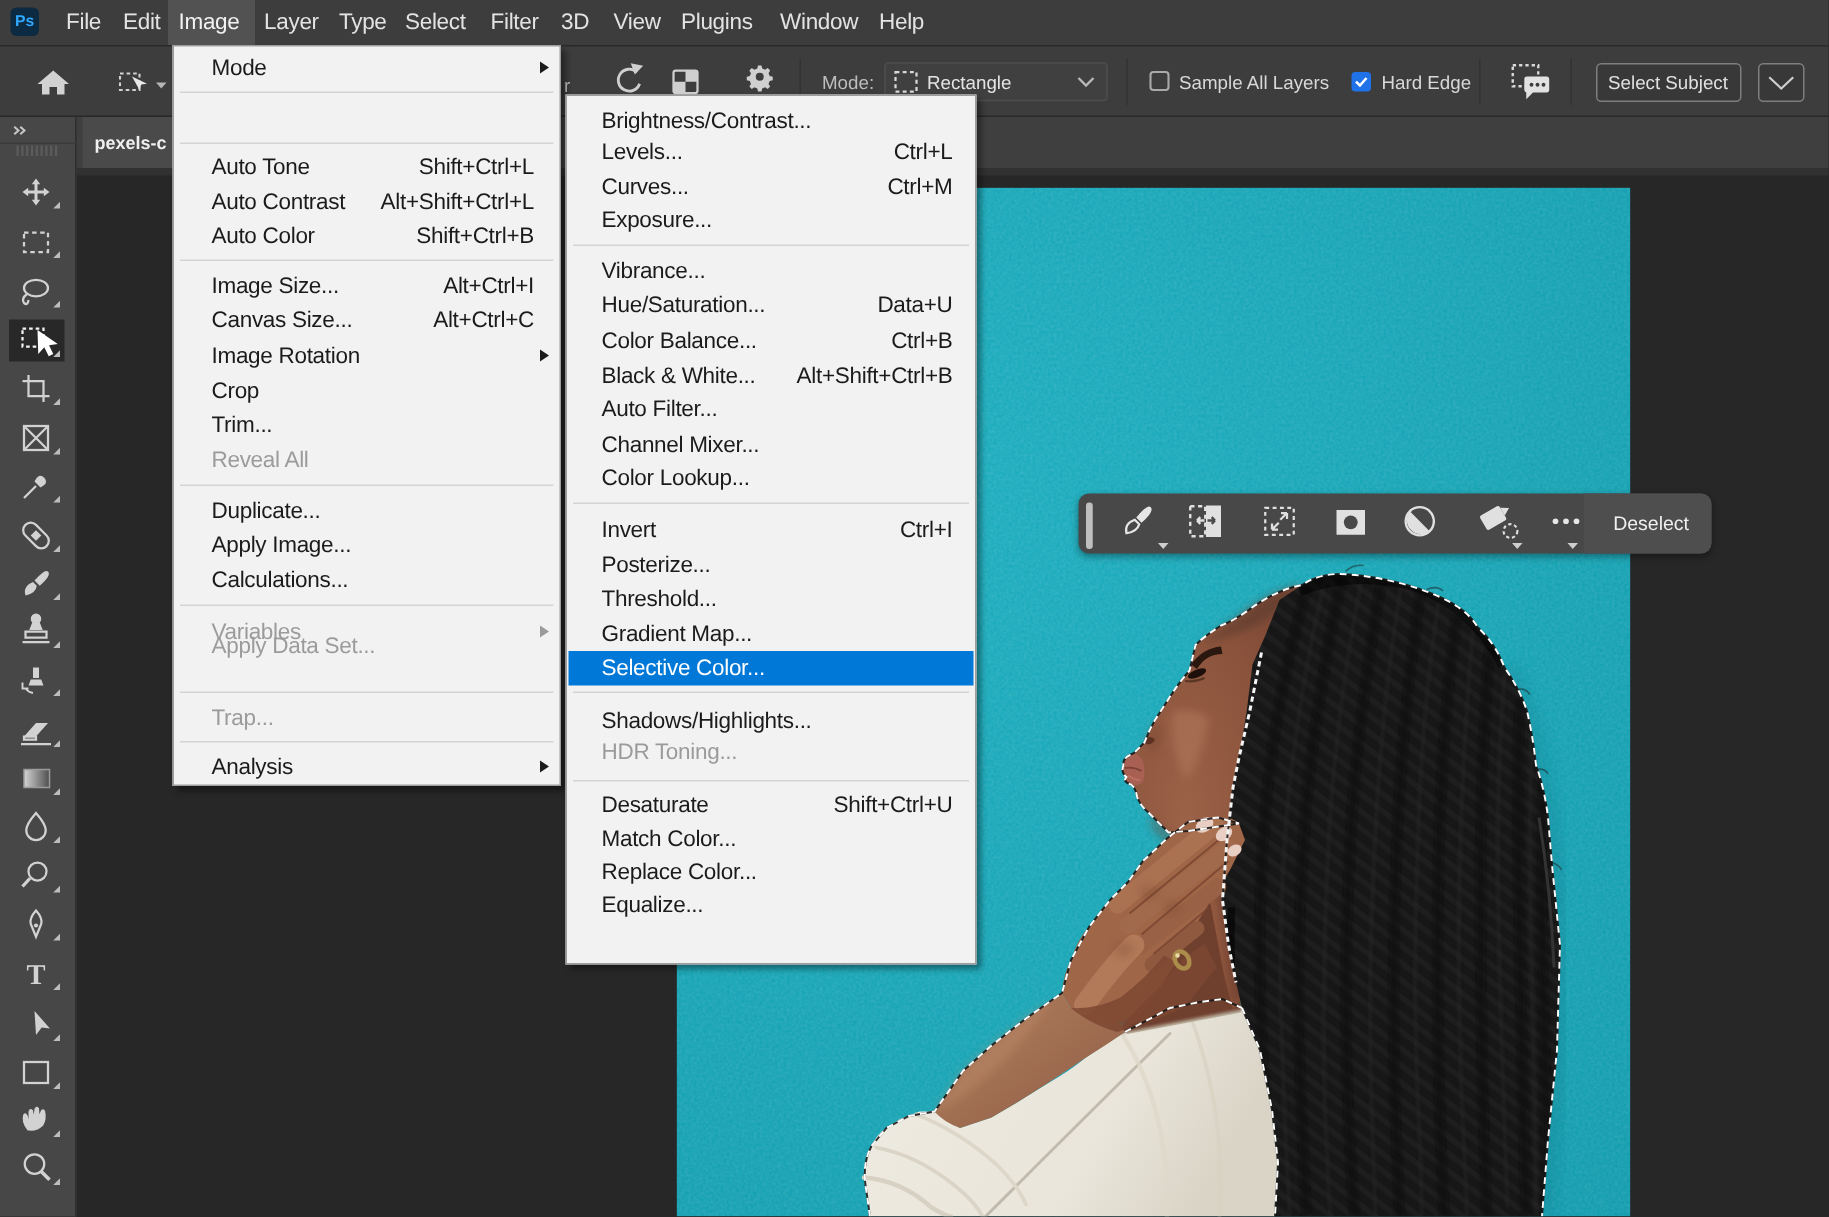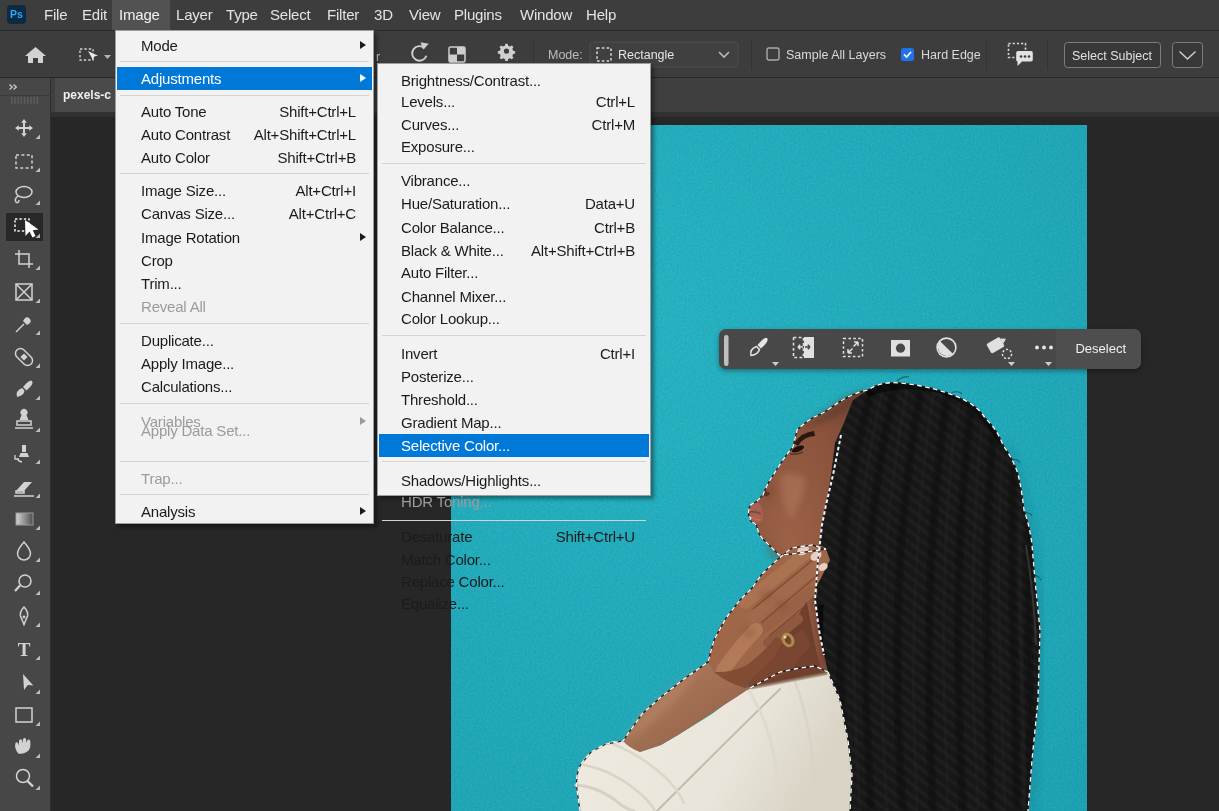--- a/index.html
+++ b/index.html
@@ -36,21 +36,21 @@
   .menu .row.hl { background:#0078d7; color:#fff; }
   .menu .sep { position:absolute; left:4px; right:4px; height:1px; background:#d4d4d4; }
   .arr { position:absolute; width:0; height:0; border-left:6px solid #1b1b1b;
     border-top:4.5px solid transparent; border-bottom:4.5px solid transparent; top:7px; }
   .row.hl .arr { border-left-color:#fff; }
   .row.gray .arr { border-left-color:#9b9b9b; }
   #imgmenu { left:115px; top:30px; width:259px; height:494px; }
   #imgmenu .lab { left:24px; }
   #imgmenu .sc { right:16px; }
   #imgmenu .arr { right:6px; }
-  #submenu { left:377px; top:63px; width:274px; height:433px; }
+  #submenu { left:377px; top:63px; width:274px; height:580px; }
   #submenu .lab { left:22px; }
   #submenu .sc { right:14px; }
   
   #fbar { position:absolute; left:719px; top:329px; width:422px; height:40px; background:#484848;
     border-radius:7px; z-index:20; box-shadow:0 2px 5px rgba(0,0,0,0.35); }
   #fbar .ds { position:absolute; right:15px; top:0; height:40px; line-height:40px; color:#f0f0f0;
     font-size:13px; }
 </style>
 </head>
 <body>
@@ -445,24 +445,20 @@
 </svg>
 <span class="ds">Deselect</span>
   </div>
 
 <div class="menu" id="imgmenu">
     <div class="row" style="top: 3px;">
       <span class="lab">Mode</span>
       <span class="arr"></span>
     </div>
     <div class="sep" style="top: 30px;"></div>
-    <div class="row hl" style="top: 36px;">
-      <span class="lab">Adjustments</span>
-      <span class="arr"></span>
-    </div>
     <div class="sep" style="top: 64px;"></div>
     <div class="row" style="top: 69px;">
       <span class="lab">Auto Tone</span>
       <span class="sc" style="right:16px">Shift+Ctrl+L</span>
     </div>
     <div class="row" style="top: 92px;">
       <span class="lab">Auto Contrast</span>
       <span class="sc" style="right:16px">Alt+Shift+Ctrl+L</span>
     </div>
     <div class="row" style="top: 115px;">

